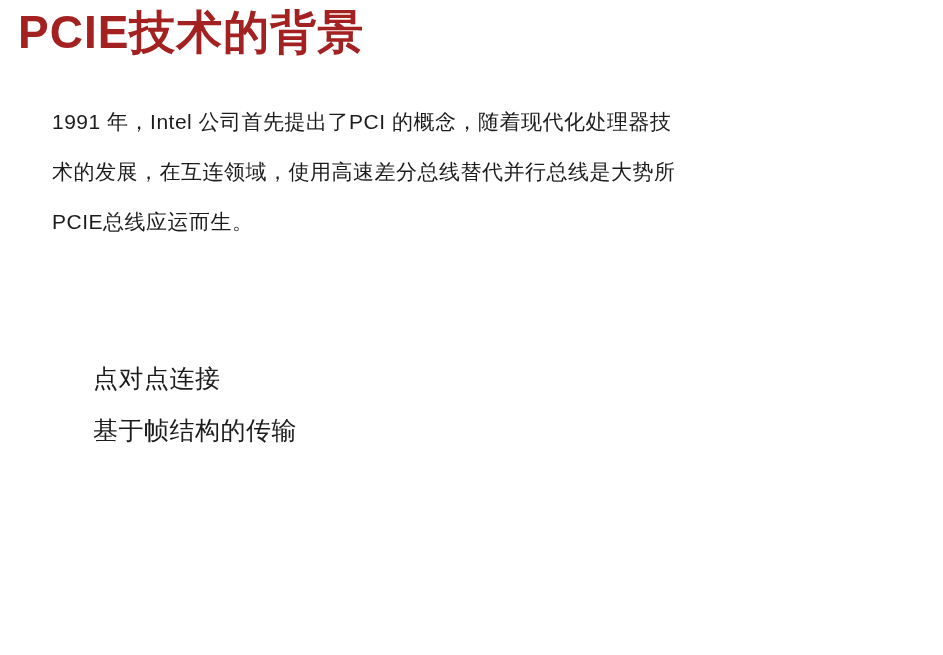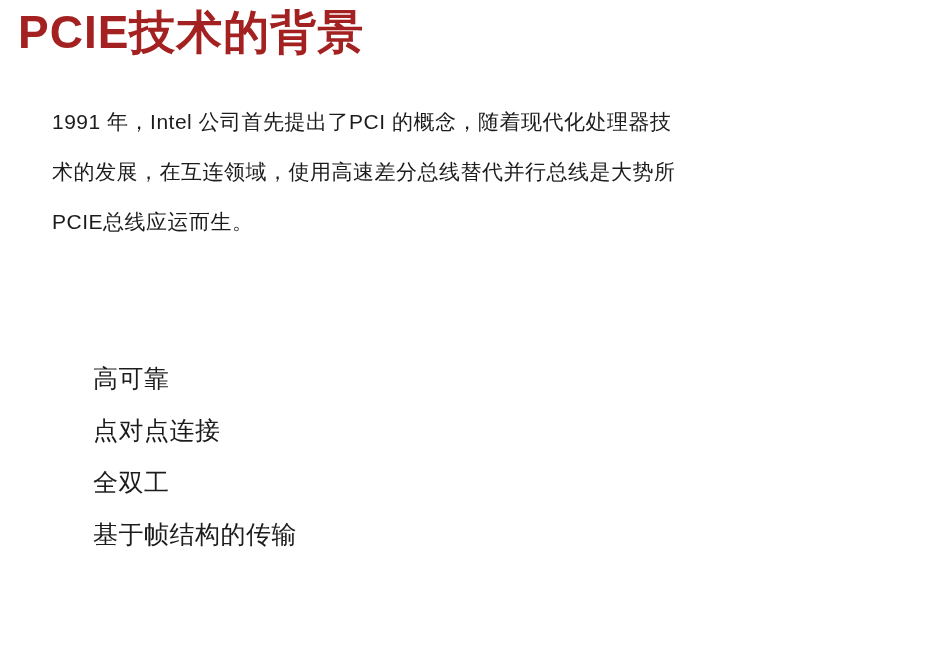--- a/index.html
+++ b/index.html
@@ -75,19 +75,17 @@
   <h1 class="title">PCIE技术的背景</h1>
 
   <div class="paragraph">
     <div class="line">1991 年，Intel 公司首先提出了PCI 的概念，随着现代化处理器技</div>
     <div class="line">术的发展，在互连领域，使用高速差分总线替代并行总线是大势所</div>
     <div class="line">PCIE总线应运而生。</div>
   </div>
 
 
   <ul class="feature-list">
-    <li>高可靠</li>
     <li>点对点连接</li>
-    <li>全双工</li>
     <li>基于帧结构的传输</li>
   </ul>
 
 </div>
 
 </body></html>

